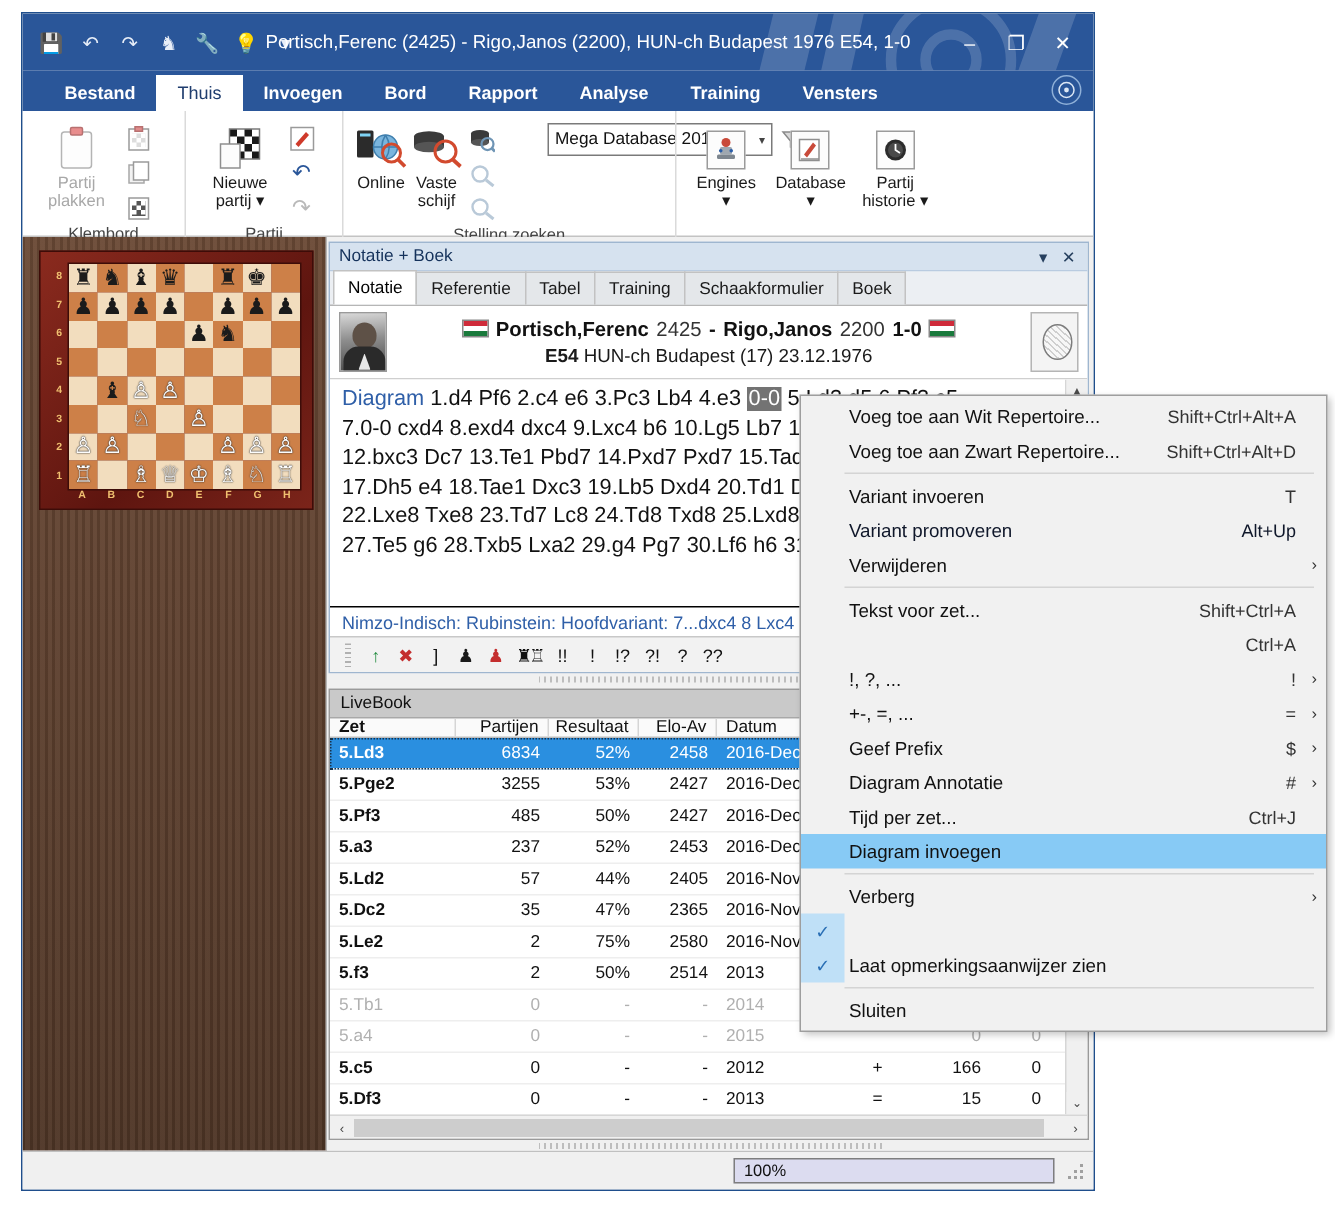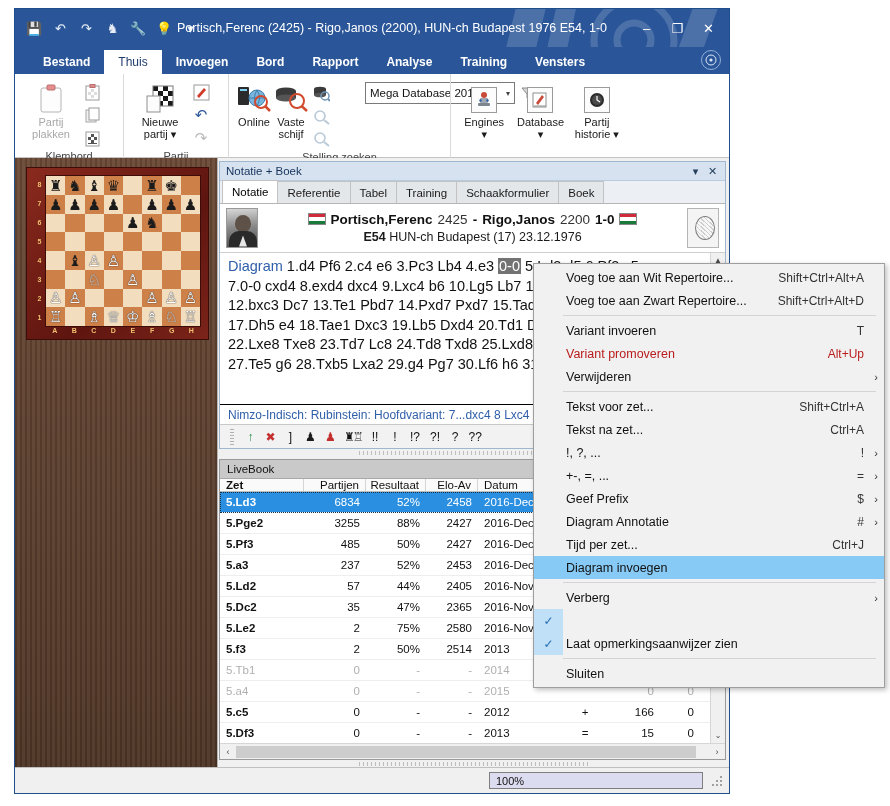--- a/index.html
+++ b/index.html
@@ -400,21 +400,21 @@
   .mi {
     height: 23px; display: flex; align-items: center;
     padding: 0 6px 0 0;
     position: relative;
   }
   .mi .chk { width: 29px; text-align: center; font-size: 12px; color: #2a6fb5; }
   .mi .chk.on { background: #bfe0f7; height: 23px; display:flex; align-items:center; justify-content:center; }
   .mi .lbl { flex: 1; padding-left: 3px; white-space: nowrap; }
   .mi .acc { color: #333; font-size: 12px; margin-left: auto; padding-left: 14px; white-space: nowrap;}
   .mi .sub { width: 14px; text-align: right; font-size: 11px; color: #333; }
-  .mi.disabled .lbl, .mi.disabled .acc { color: #b91c1c; }
+  .mi.disabled .lbl, .mi.disabled .acc { color: #0f172a; }
   .mi.sel { background: #87caf5; }
   .msep { height: 1px; background: #d4d4d4; margin: 3px 8px 3px 29px; }
 </style>
 </head>
 <body>
 
 <div id="root">
 
   <div class="window">
 
@@ -928,21 +928,21 @@
                     <div class="c-res">52%</div>
                     <div class="c-elo">2458</div>
                     <div class="c-dat">2016-Dec-4</div>
                     <div class="c-ev">=</div>
                     <div class="c-n1">2458</div>
                     <div class="c-n2">0</div>
                   </div>
                   <div class="lb-row">
                     <div class="c-zet">5.Pge2</div>
                     <div class="c-par">3255</div>
-                    <div class="c-res">88%</div>
+                    <div class="c-res">53%</div>
                     <div class="c-elo">2427</div>
                     <div class="c-dat">2016-Dec-4</div>
                     <div class="c-ev">=</div>
                     <div class="c-n1">1109</div>
                     <div class="c-n2">0</div>
                   </div>
                   <div class="lb-row">
                     <div class="c-zet">5.Pf3</div>
                     <div class="c-par">485</div>
                     <div class="c-res">50%</div>
@@ -1106,21 +1106,20 @@
       </div>
       <div class="msep"></div>
       <div class="mi">
         <span class="chk"></span>
         <span class="lbl">Tekst voor zet...</span>
         <span class="acc">Shift+Ctrl+A</span>
         <span class="sub"></span>
       </div>
       <div class="mi">
         <span class="chk"></span>
-        <span class="lbl">Tekst na zet...</span>
         <span class="acc">Ctrl+A</span>
         <span class="sub"></span>
       </div>
       <div class="mi">
         <span class="chk"></span>
         <span class="lbl">!, ?, ...</span>
         <span class="acc">!</span>
         <span class="sub">›</span>
       </div>
       <div class="mi">

